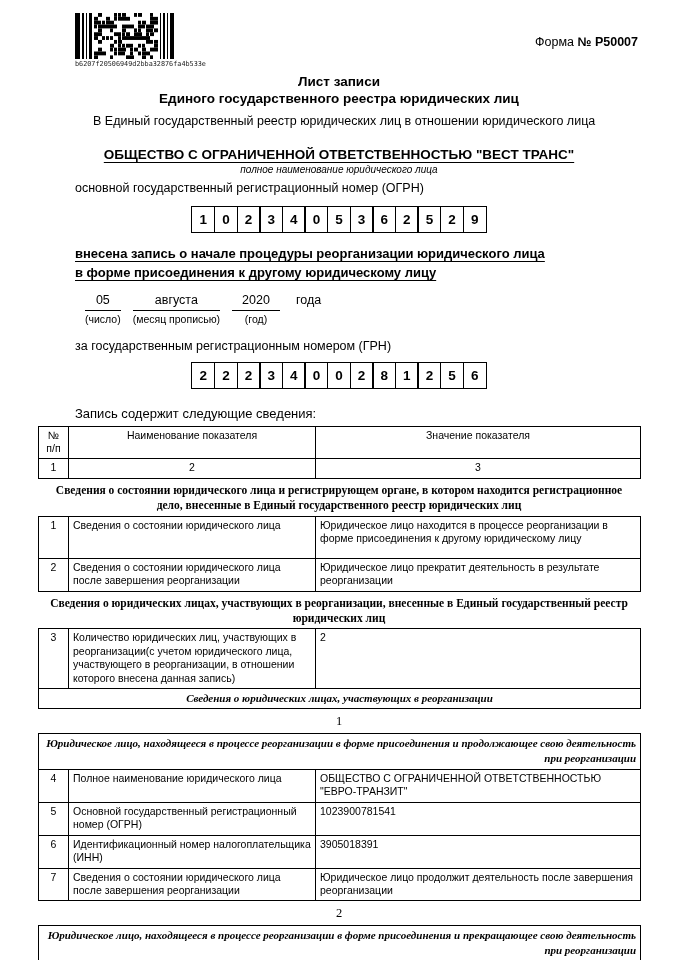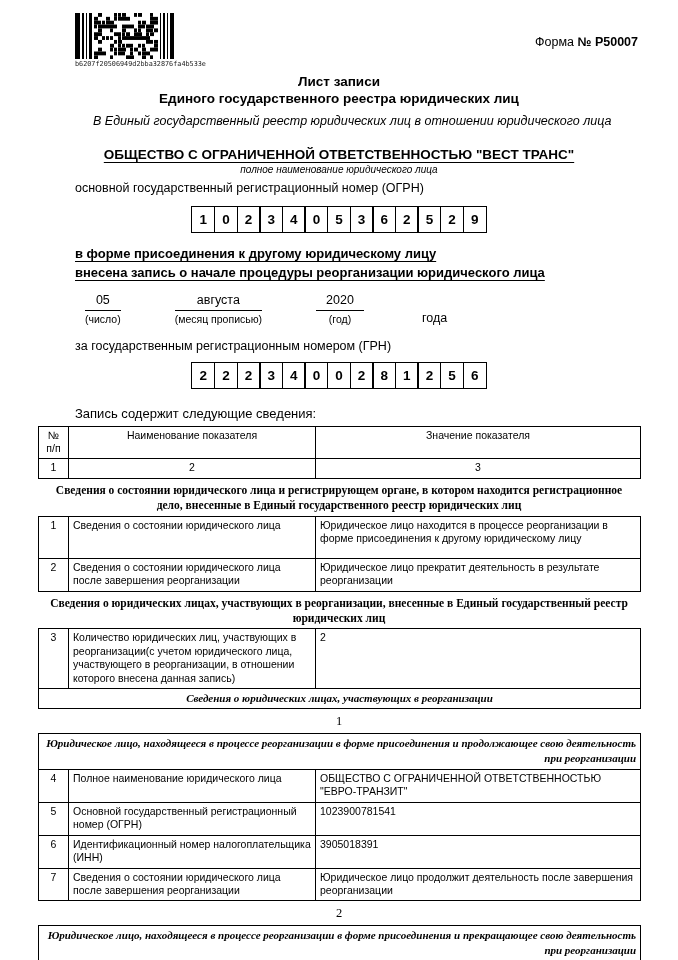--- a/index.html
+++ b/index.html
@@ -12,38 +12,38 @@
   .top-row { display:flex; justify-content:space-between; align-items:flex-start; padding:13px 40px 0 75px; }
   .barcode-wrap { width:104px; }
   .barcode { width:100px; height:46px; background:#fff; }
   .barcode svg { display:block; }
   .barcode-text { font-family:"DejaVu Sans Mono", monospace; font-size:6.8px; color:#222; margin-top:1px; white-space:nowrap; }
   .form-label { font-size:12.5px; margin-top:22px; }
   .form-label b { font-weight:bold; }
   
   .title1 { text-align:center; font-weight:bold; font-size:13.5px; margin-top:6px; }
   .title2 { text-align:center; font-weight:bold; font-size:13.5px; margin-top:2px; }
-  .intro { font-size:12.5px; margin:7px 62px 0 63px; text-indent:30px; line-height:1.32;font-style:italic; }
+  .intro { font-size:12.5px; margin:7px 62px 0 63px; text-indent:30px; line-height:1.32; }
   .company { text-align:center; font-weight:bold; font-size:13.5px; margin-top:17px;
              text-decoration:underline; text-underline-offset:3px; }
   .caption { text-align:center; font-style:italic; font-size:10px; margin-top:2px; }
   .ogrn-label { font-size:12.5px; margin:6px 0 0 75px; }
   
   .digit-row { display:flex; justify-content:center; margin-top:11px; }
   .digit-cell {
     width:24px; height:27px; border:1.4px solid #000; margin-left:-1.4px;
     display:flex; align-items:center; justify-content:center;
     font-weight:bold; font-size:13.5px;
   }
   .digit-row .digit-cell:first-child { margin-left:0; }
   
   .statement { font-weight:bold; font-size:13px; margin:11px 55px 0 75px; line-height:1.5;
                text-decoration:underline; text-underline-offset:3px; }
   
-  .date-row { display:flex; align-items:flex-end; margin:10px 0 11px 85px; font-size:12.5px;gap:42px; }
+  .date-row { display:flex; align-items:flex-start; margin:10px 0 11px 85px; font-size:12.5px; }
   .date-field { text-align:center; margin-right:12px; }
   .date-value { padding:0 10px 3px; border-bottom:1px solid #000; }
   .date-label { font-size:10.5px; padding-top:2px; }
   .date-word { padding-top:0; margin-left:4px; }
   .grn-label { font-size:12.5px; margin:14px 0 0 75px; }
   .record-intro { font-size:13px; margin:17px 0 5px 75px; }
   
   table.doc { width:602px; margin-left:38px; border-collapse:collapse; font-size:10.5px; line-height:1.28; table-layout:fixed; }
   table.doc td { border:1px solid #000; padding:2px 4px 3px; vertical-align:top; word-wrap:break-word; }
   table.doc td.c-num { text-align:center; padding-left:1px; padding-right:1px; }
@@ -209,22 +209,22 @@
     <span class="digit-cell">5</span>
     <span class="digit-cell">3</span>
     <span class="digit-cell">6</span>
     <span class="digit-cell">2</span>
     <span class="digit-cell">5</span>
     <span class="digit-cell">2</span>
     <span class="digit-cell">9</span>
   </div>
 
   <div class="statement">
+    <div>внесена запись о начале процедуры реорганизации юридического лица</div>
     <div>в форме присоединения к другому юридическому лицу</div>
-    <div>внесена запись о начале процедуры реорганизации юридического лица</div>
   </div>
 
   <div class="date-row">
     <div class="date-field">
       <div class="date-value">05</div>
       <div class="date-label">(число)</div>
     </div>
     <div class="date-field">
       <div class="date-value">августа</div>
       <div class="date-label">(месяц прописью)</div>

